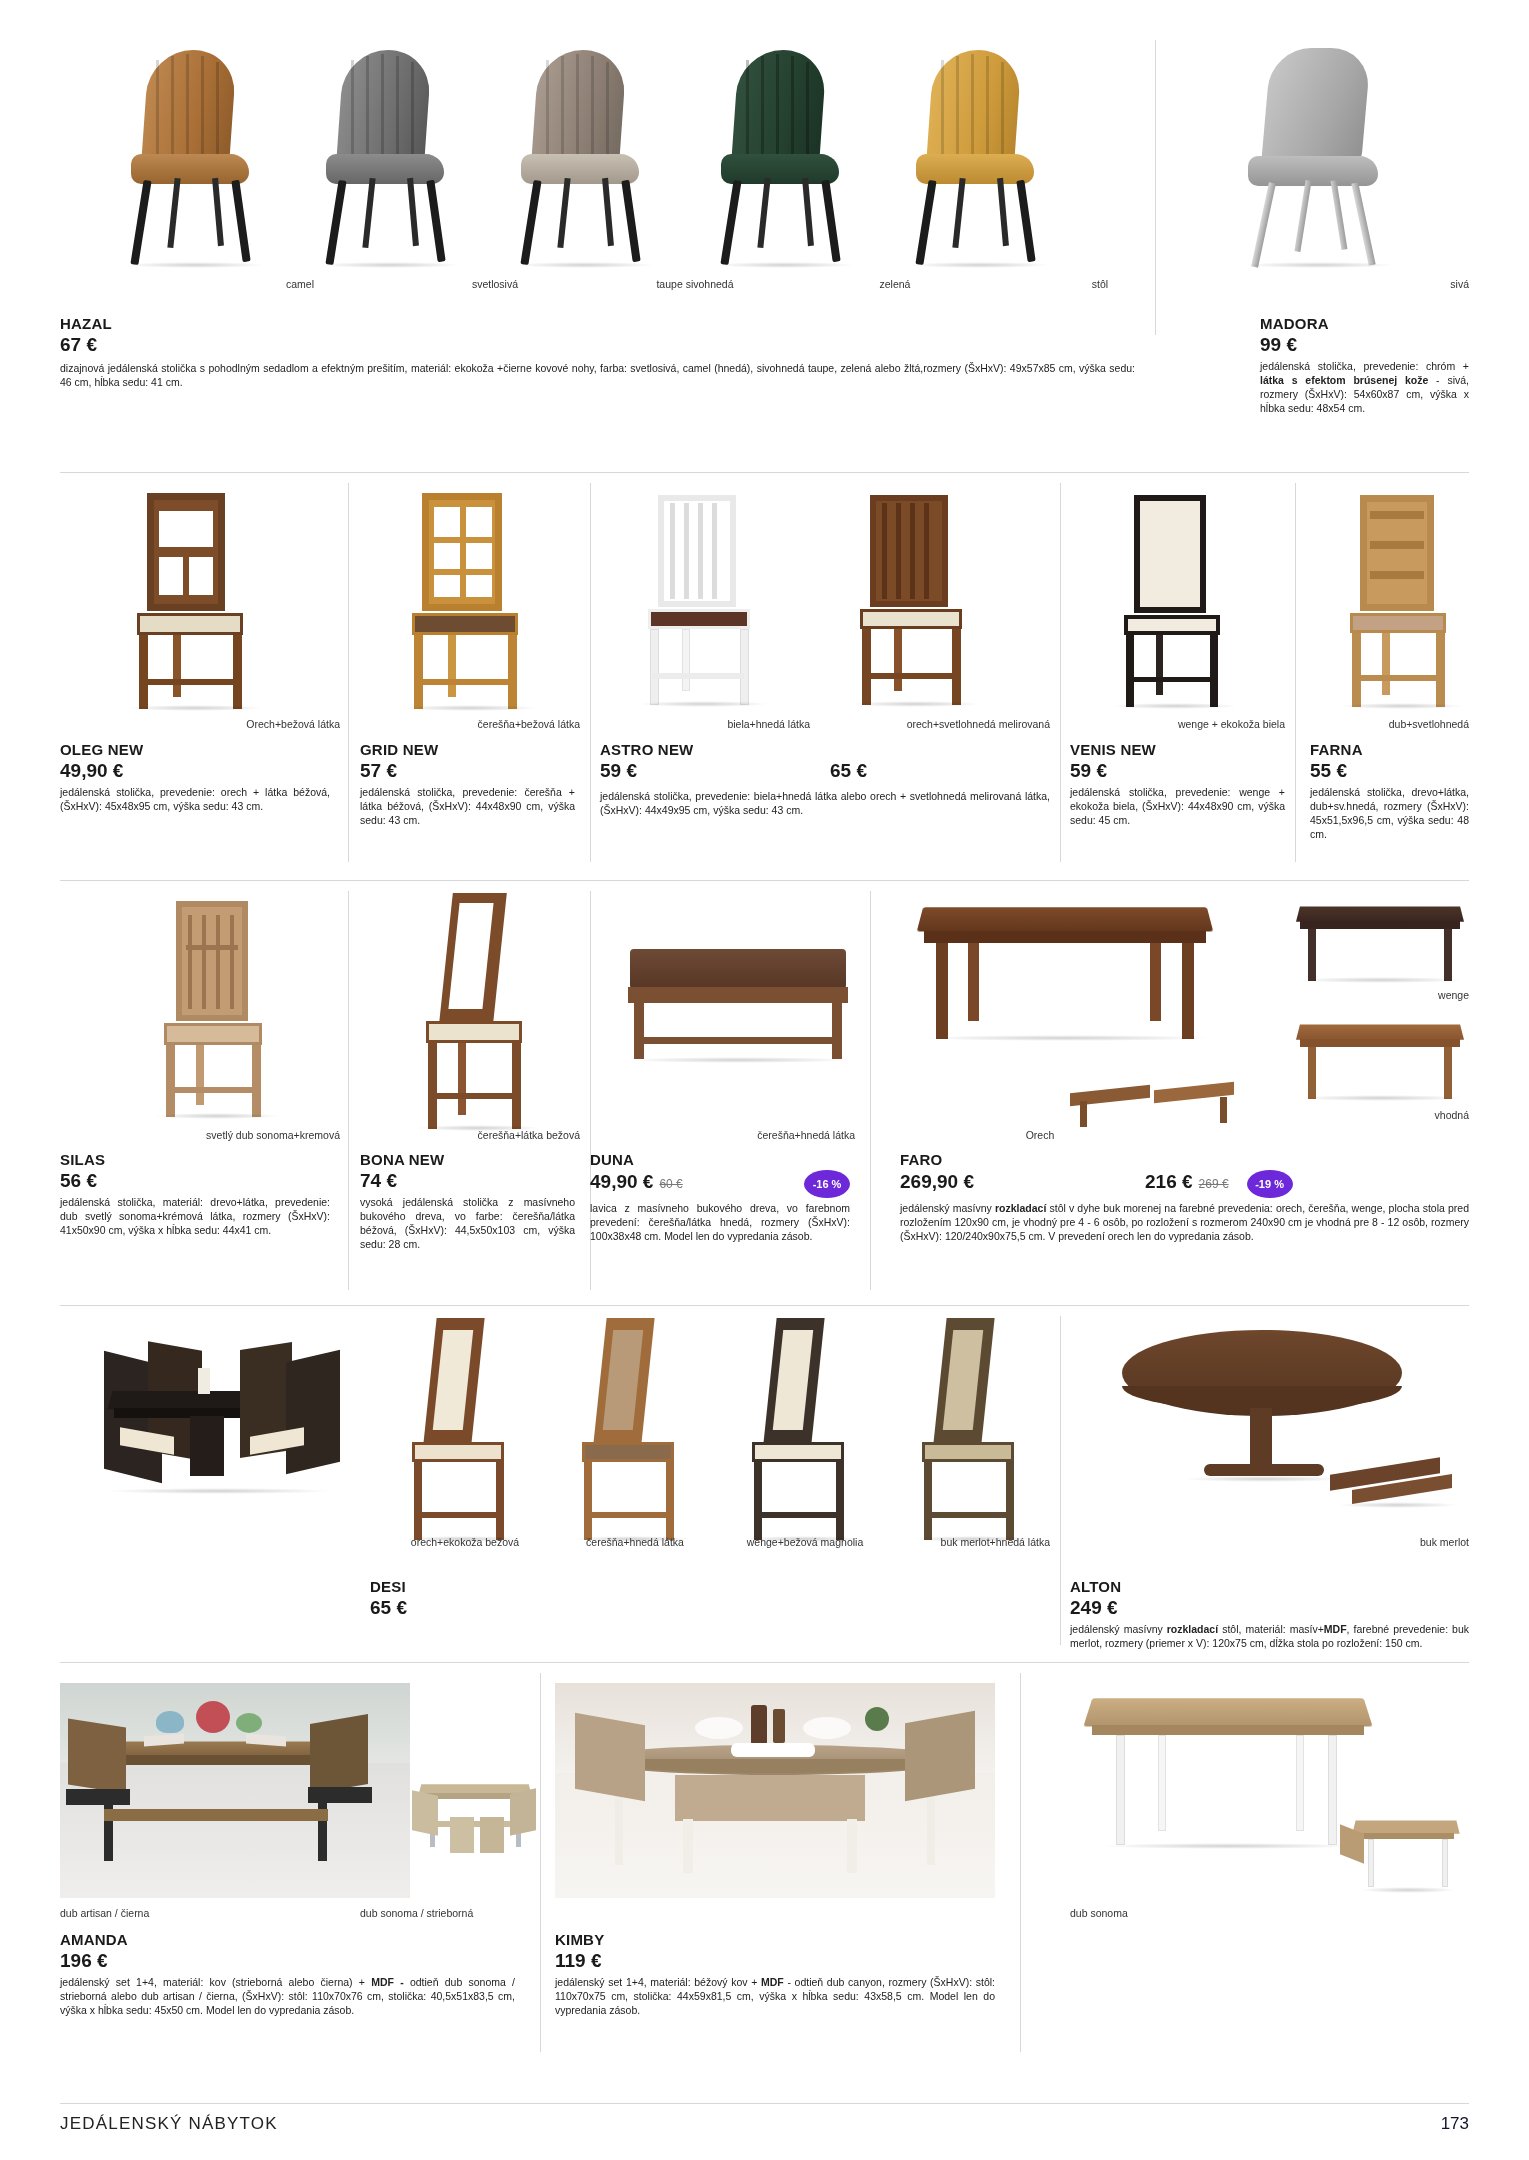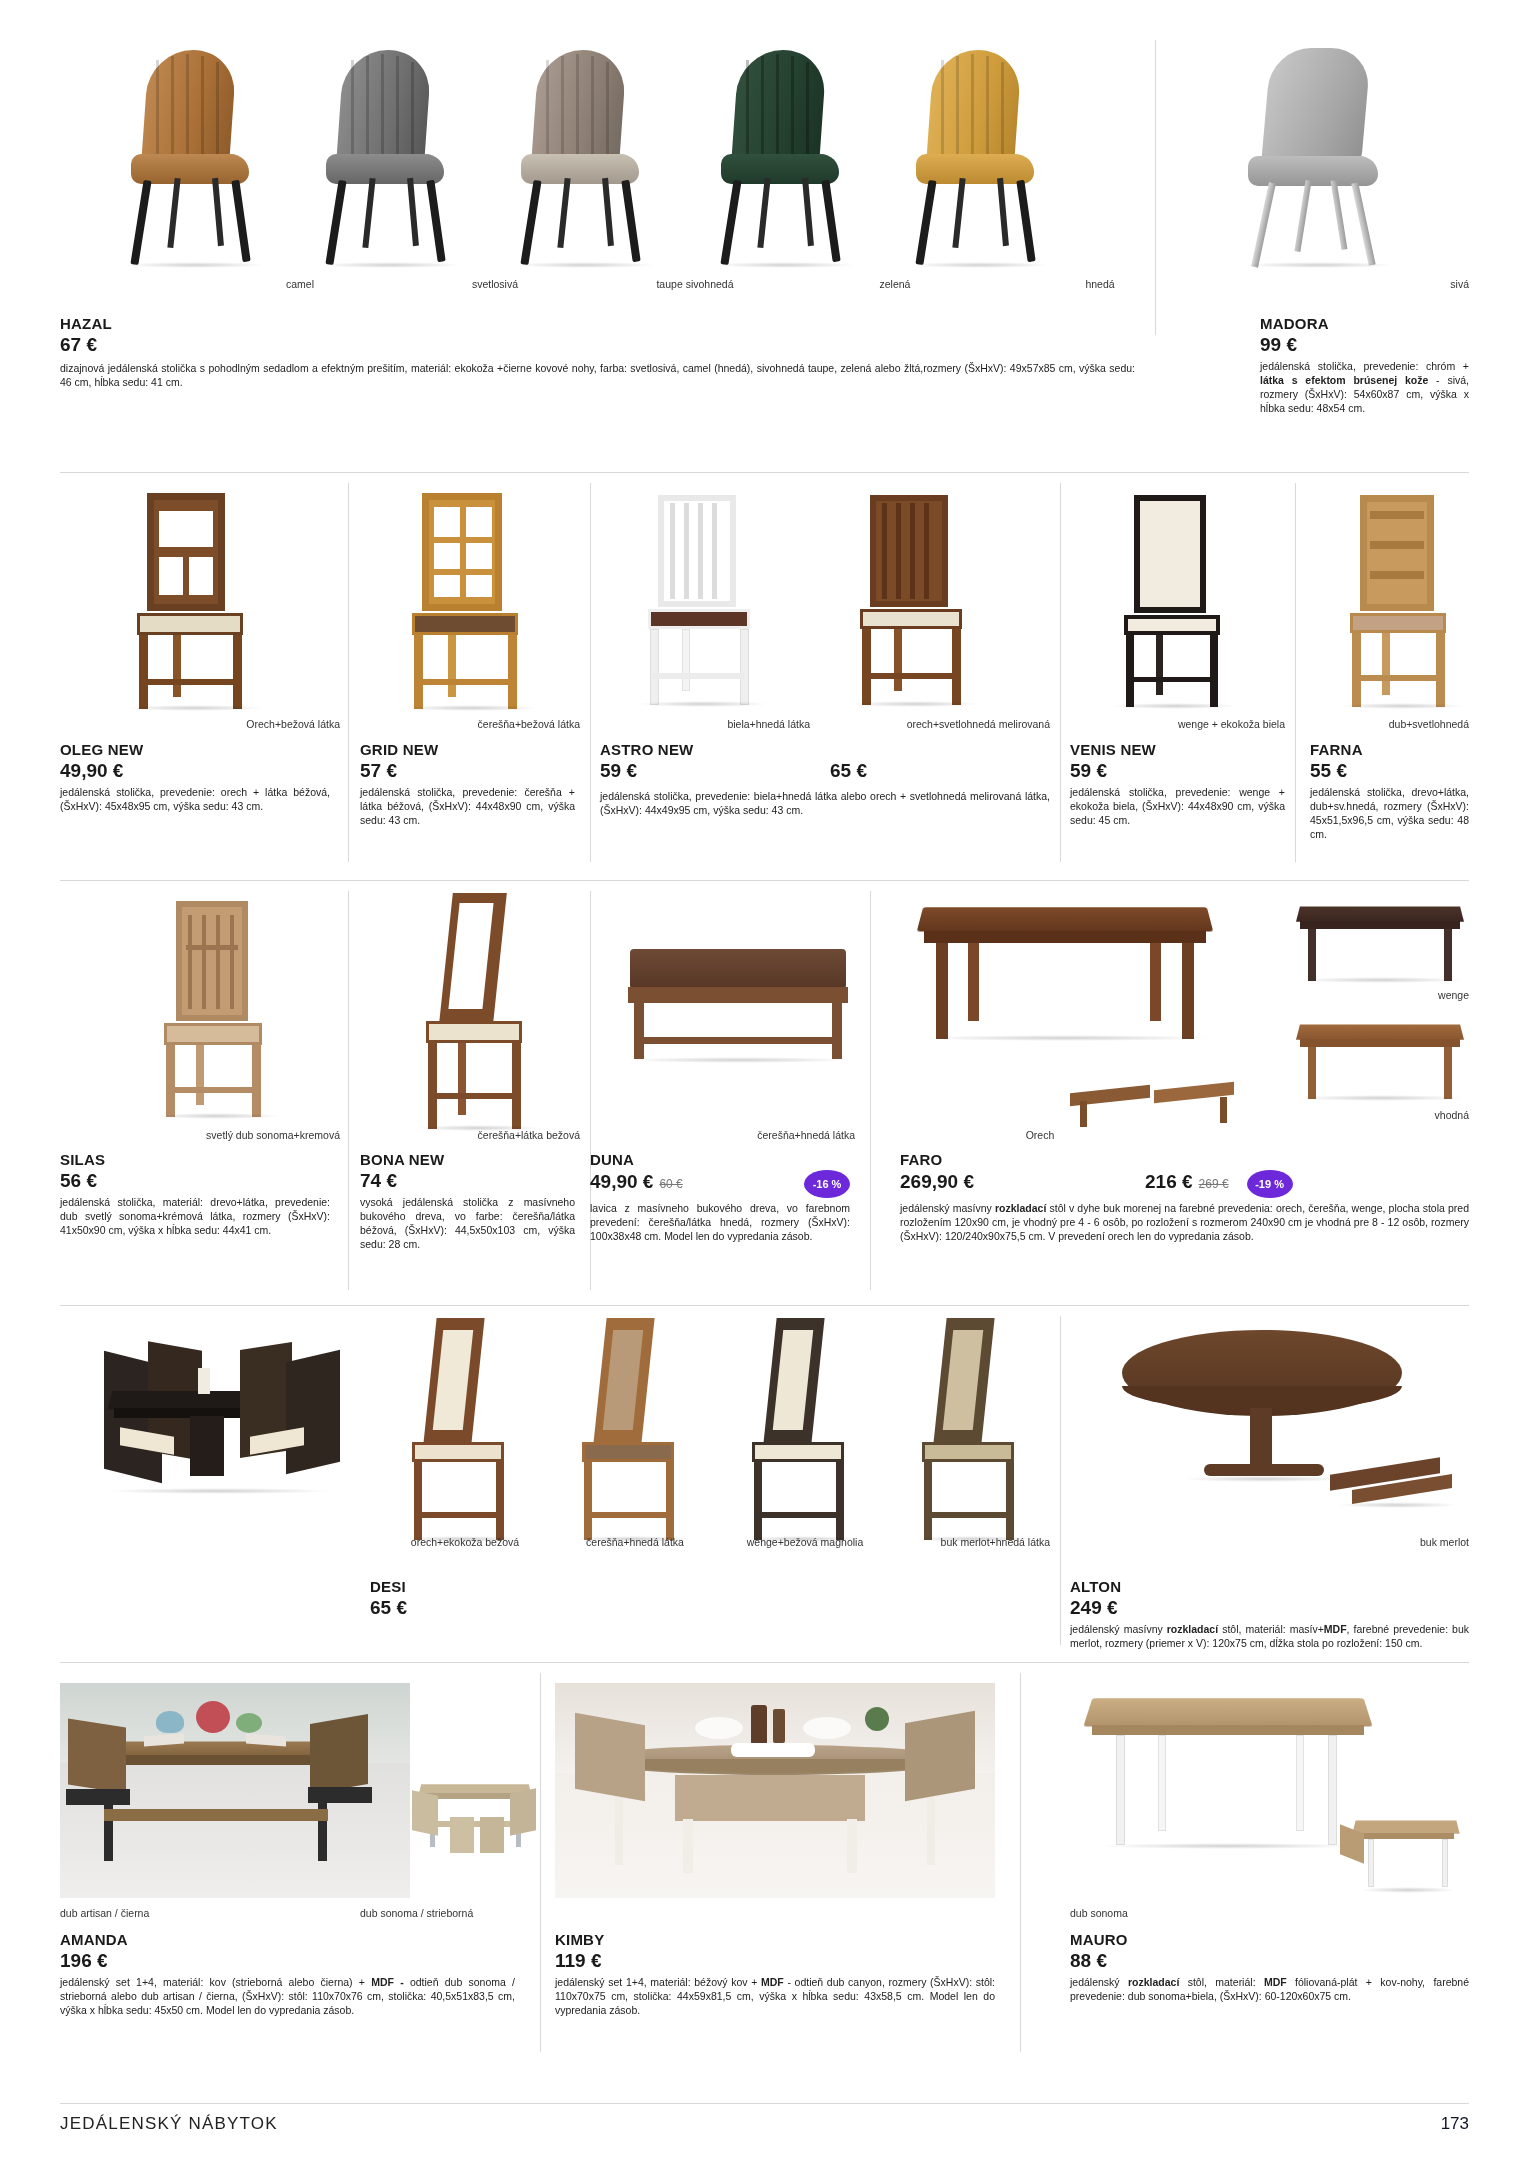--- a/index.html
+++ b/index.html
@@ -187,21 +187,21 @@
       <div style="position:absolute;left:71px;top:4px;width:3px;height:106px;background:rgba(0,0,0,.15);"></div>
       <div style="position:absolute;left:86px;top:6px;width:3px;height:104px;background:rgba(0,0,0,.15);"></div>
       <div style="position:absolute;left:101px;top:12px;width:3px;height:94px;background:rgba(0,0,0,.15);"></div>
       <div style="position:absolute;left:16px;top:104px;width:118px;height:30px;background:linear-gradient(180deg,#ddad52,#bb8a31);border-radius:12px 22px 14px 12px;"></div>
       <div style="position:absolute;left:22px;top:130px;width:8px;height:85px;background:#1c1c1c;transform:rotate(9deg);border-radius:2px;"></div>
       <div style="position:absolute;left:122px;top:130px;width:8px;height:82px;background:#1c1c1c;transform:rotate(-8deg);border-radius:2px;"></div>
       <div style="position:absolute;left:56px;top:128px;width:6px;height:70px;background:#2a2a2a;transform:rotate(6deg);"></div>
       <div style="position:absolute;left:100px;top:128px;width:6px;height:68px;background:#2a2a2a;transform:rotate(-5deg);"></div>
       <div class="shadow" style="left:10px;top:212px;width:140px;"></div>
     </div>
-    <div class="caption center" style="position:absolute;left:1000px;top:248px;width:80px;">hnedá</div>
+    <div class="caption center" style="position:absolute;left:1000px;top:248px;width:80px;">stôl</div>
 
     <div style="position:absolute;left:0px;top:285px;width:1075px;">
       <div class="name">HAZAL</div>
       <div class="price">67 €</div>
       <div class="desc" style="margin-top:6px;">dizajnová jedálenská stolička s pohodlným sedadlom a efektným prešitím, materiál: ekokoža +čierne kovové nohy, farba: svetlosivá, camel (hnedá), sivohnedá taupe, zelená alebo žltá,rozmery (ŠxHxV): 49x57x85 cm, výška sedu: 46 cm, hĺbka sedu: 41 cm.</div>
     </div>
 
     <div style="position:absolute;left:1170px;top:18px;width:210px;height:220px;">
       <div style="position:absolute;left:36px;top:0;width:100px;height:120px;background:linear-gradient(110deg,#c9c9c9,#a6a6a6 65%,#8f8f8f);border-radius:40px 40px 16px 12px;transform:skewX(-5deg);"></div>
       <div style="position:absolute;left:18px;top:108px;width:130px;height:30px;background:linear-gradient(180deg,#bdbdbd,#959595);border-radius:12px 22px 14px 12px;"></div>
@@ -620,25 +620,20 @@
     <div style="position:absolute;left:1280px;top:150px;width:140px;height:110px;">
       <div style="position:absolute;left:14px;top:6px;width:104px;height:16px;background:#c3a67d;transform:perspective(140px) rotateX(34deg);"></div>
       <div style="position:absolute;left:18px;top:20px;width:96px;height:6px;background:#ab8e66;"></div>
       <div style="position:absolute;left:0px;top:16px;width:24px;height:30px;background:#b99c74;transform:skewY(22deg);"></div>
       <div style="position:absolute;left:28px;top:26px;width:6px;height:48px;background:#f0f0f0;border:1px solid #dcdcdc;"></div>
       <div style="position:absolute;left:102px;top:26px;width:6px;height:48px;background:#f0f0f0;border:1px solid #dcdcdc;"></div>
       <div class="shadow" style="left:20px;top:74px;width:96px;"></div>
     </div>
     <div class="caption left" style="position:absolute;left:1010px;top:244px;width:200px;">dub sonoma</div>
 
-    <div style="position:absolute;left:1010px;top:268px;width:399px;">
-      <div class="name">MAURO</div>
-      <div class="price">88 €</div>
-      <div class="desc" style="margin-top:4px;"><span>jedálenský </span><b>rozkladací</b><span> stôl, materiál: </span><b>MDF</b><span> fóliovaná-plát + kov-nohy, farebné prevedenie: dub sonoma+biela, (ŠxHxV): 60-120x60x75 cm.</span></div>
-    </div>
   </div>
 
   <div class="footer">
     <div class="footer-title">JEDÁLENSKÝ NÁBYTOK</div>
     <div class="footer-page">173</div>
   </div>
 
 </div>
 
 </body></html>

